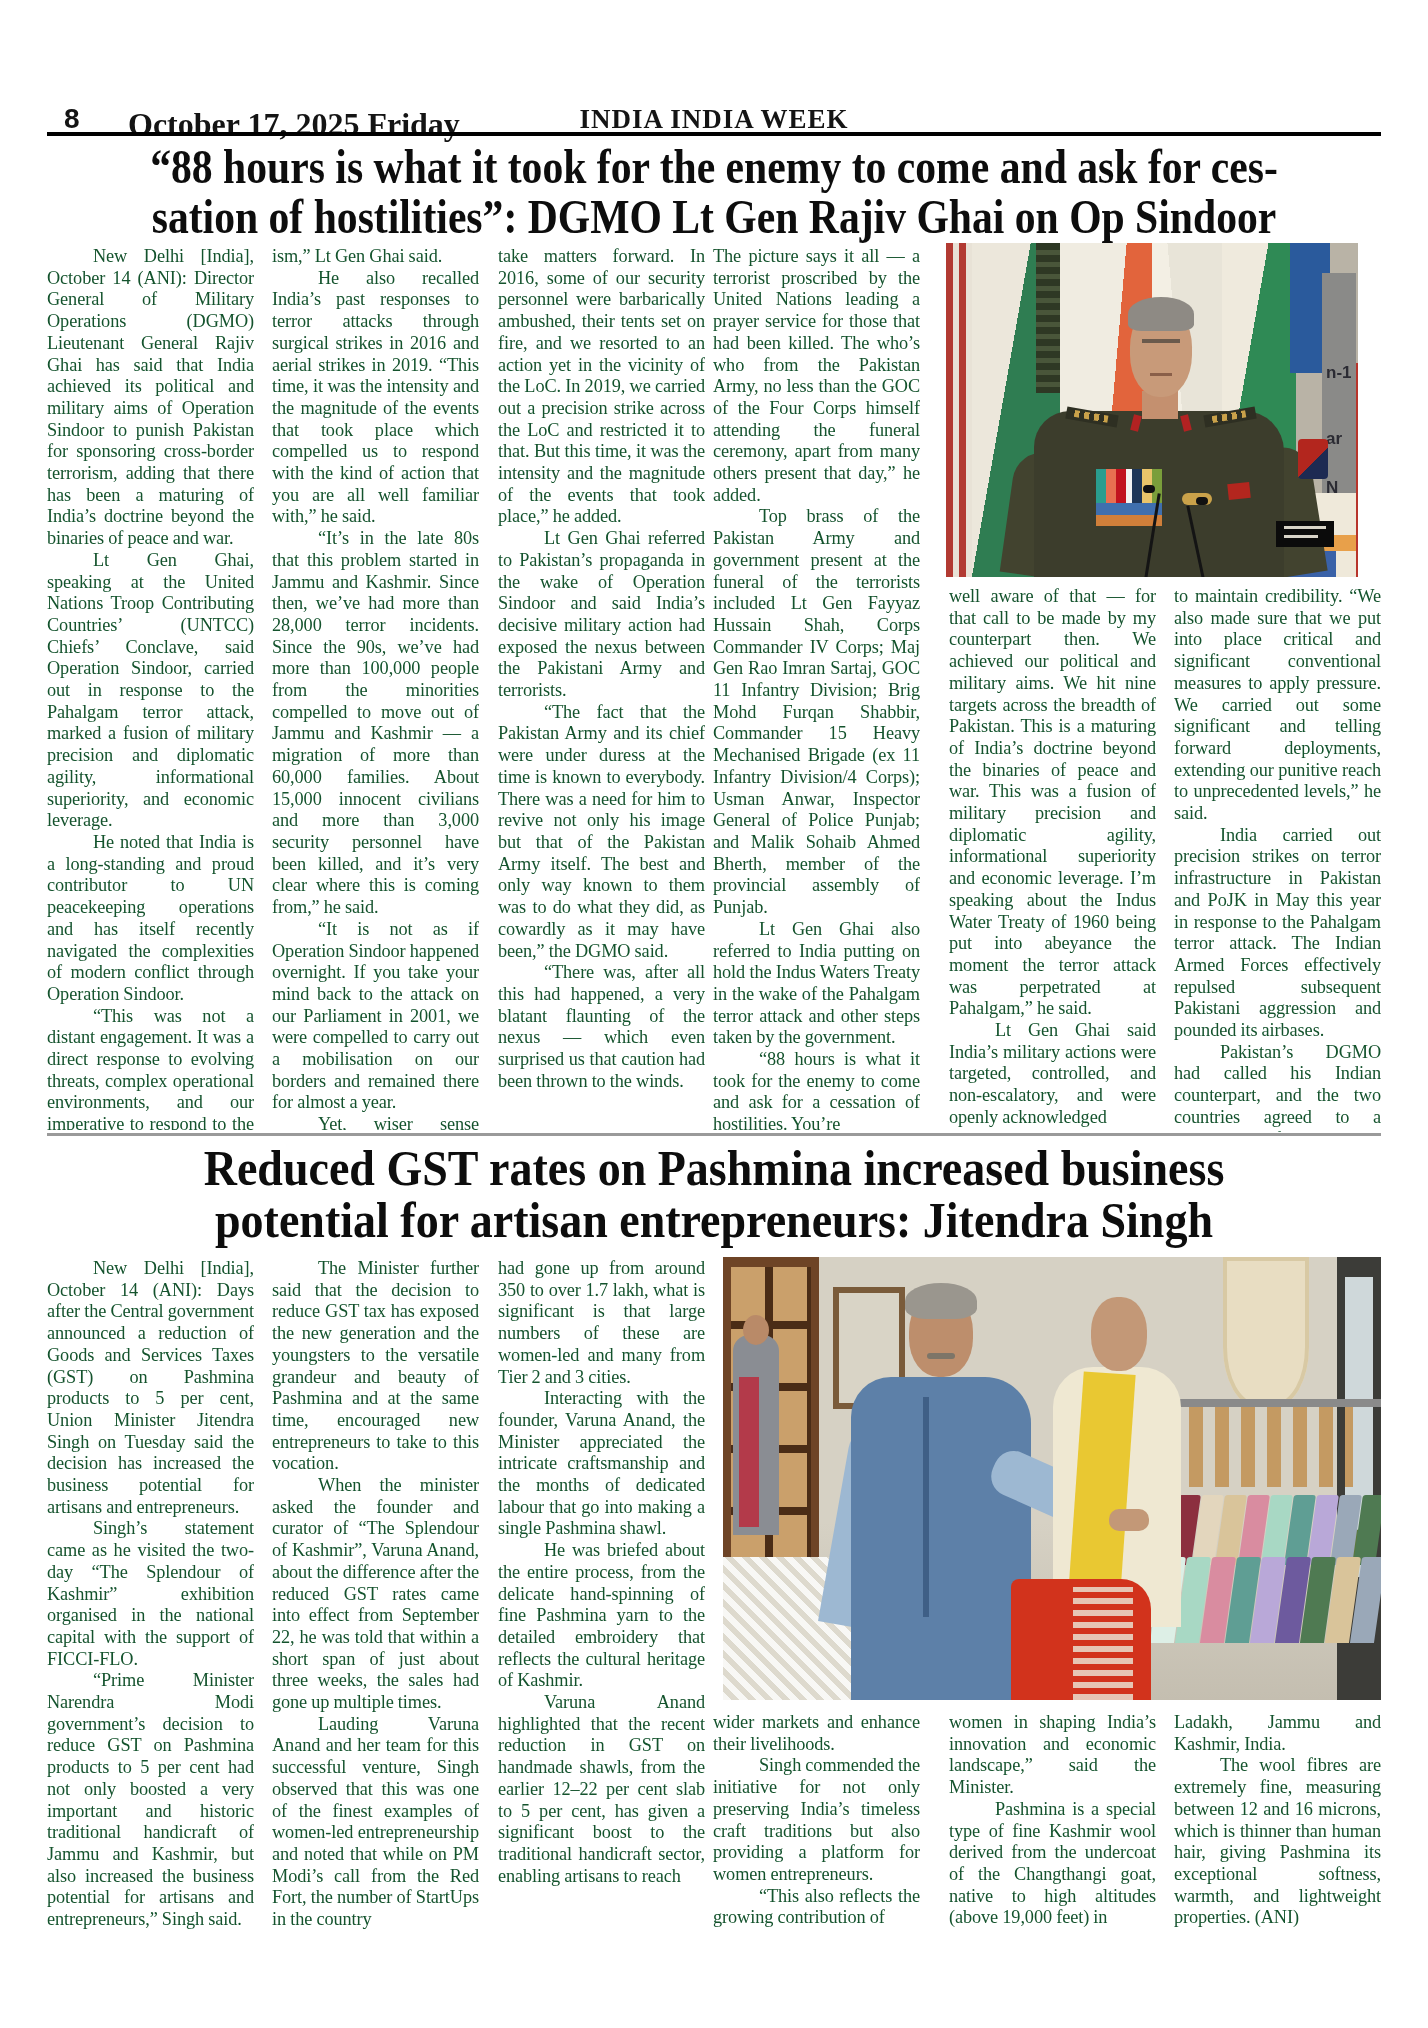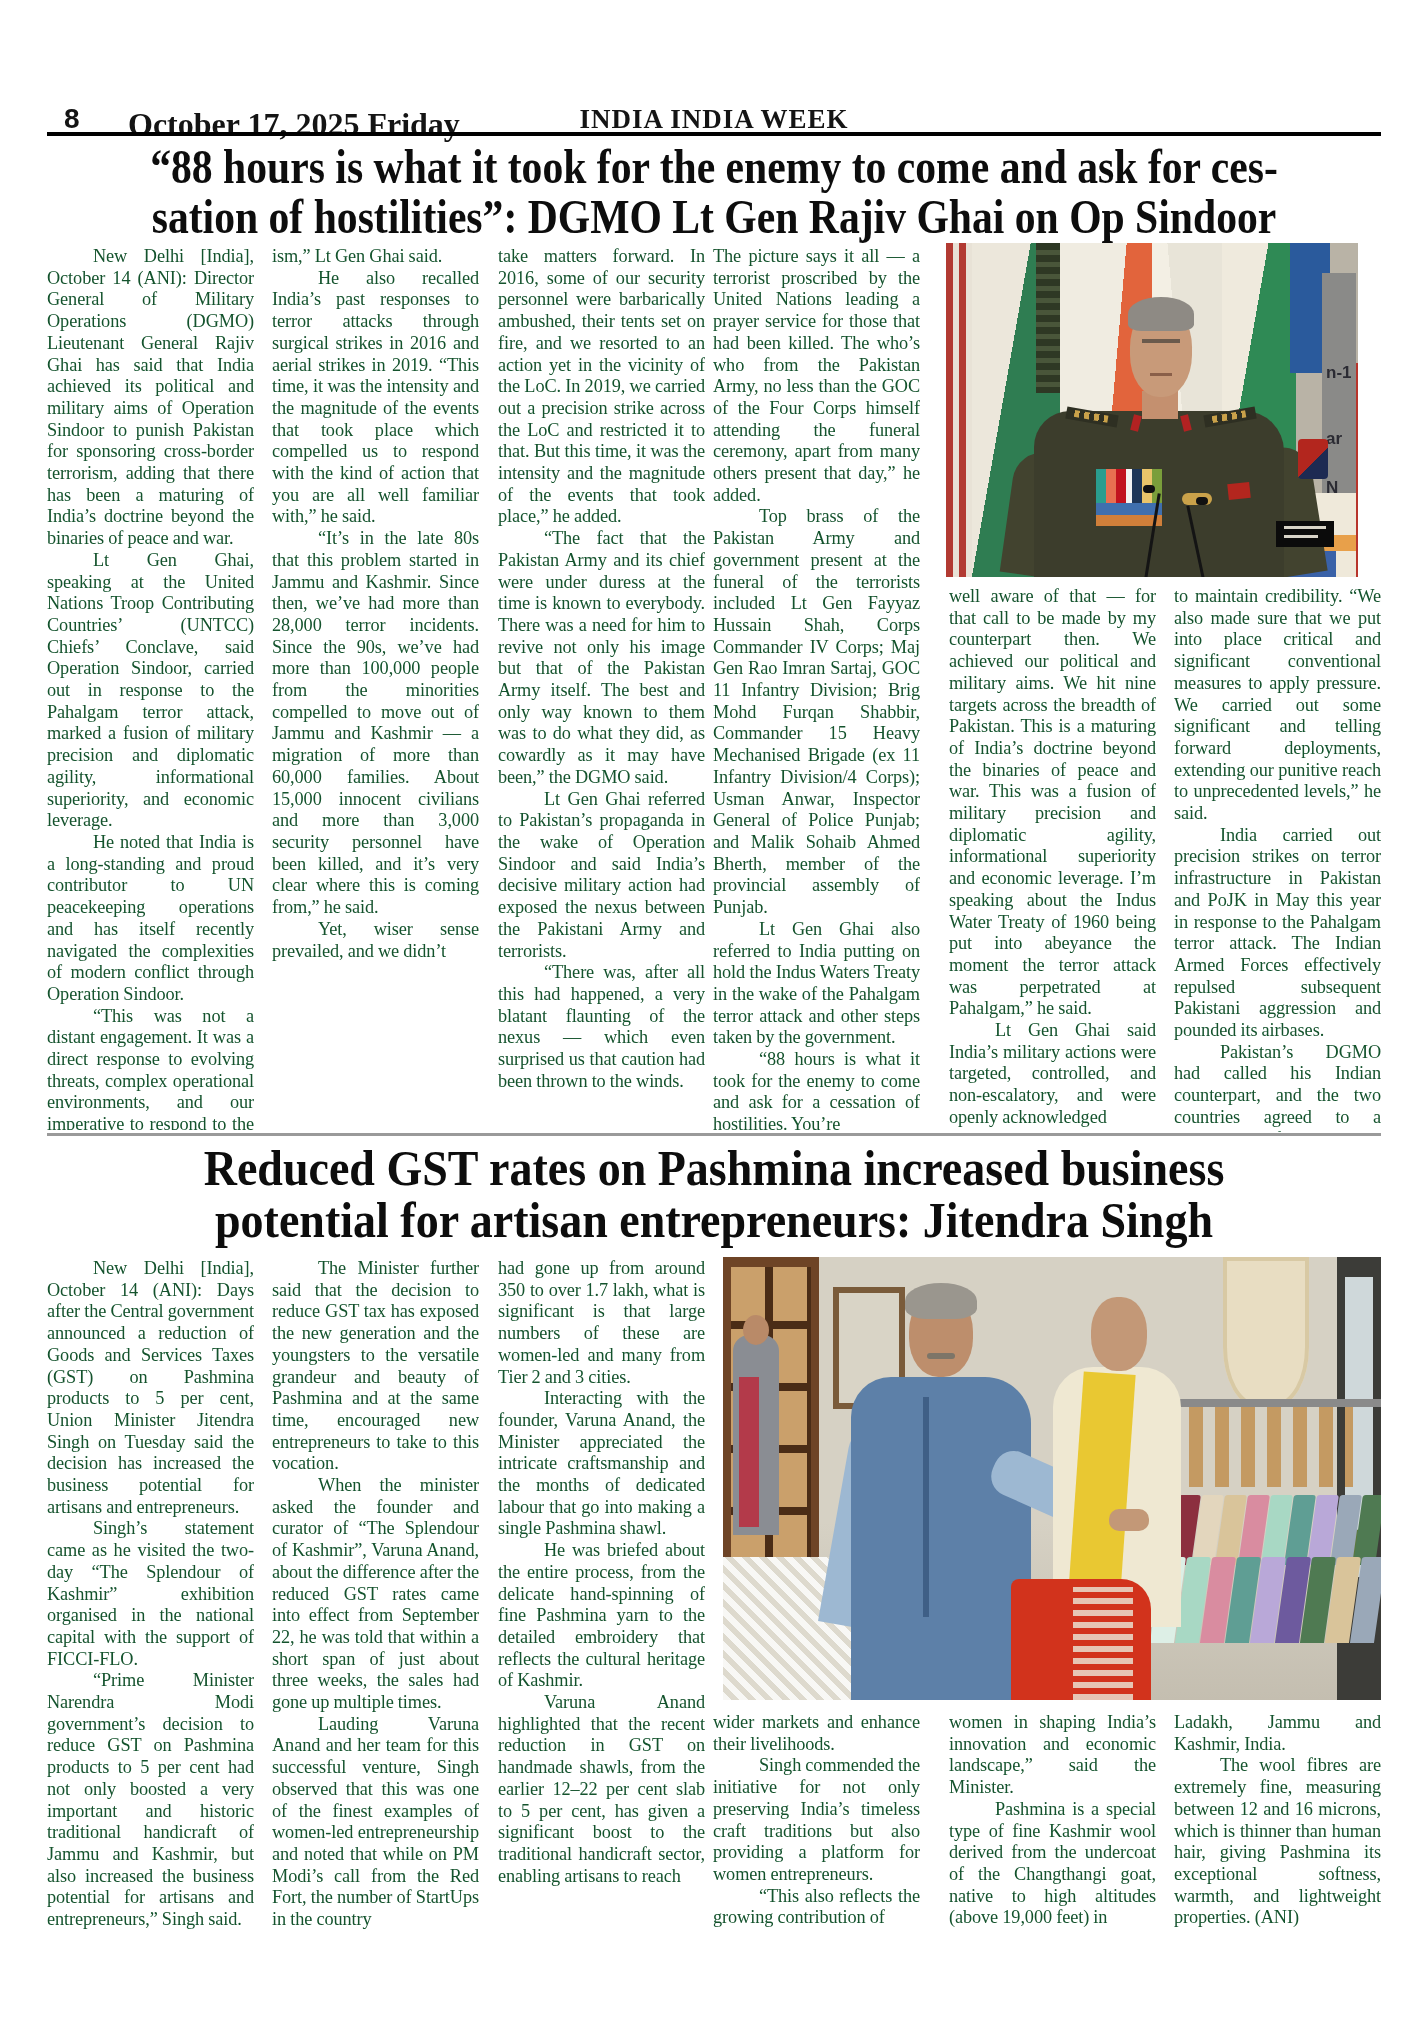--- a/index.html
+++ b/index.html
@@ -145,26 +145,27 @@
     <div class="col a1colA cx1">
         <p>New Delhi [India], October 14 (ANI): Director General of Military Operations (DGMO) Lieutenant General Rajiv Ghai has said that India achieved its political and military aims of Operation Sindoor to punish Pakistan for sponsoring cross-border terrorism, adding that there has been a maturing of India’s doctrine beyond the binaries of peace and war.</p>
         <p>Lt Gen Ghai, speaking at the United Nations Troop Contributing Countries’ (UNTCC) Chiefs’ Conclave, said Operation Sindoor, carried out in response to the Pahalgam terror attack, marked a fusion of military precision and diplomatic agility, informational superiority, and economic leverage.</p>
         <p>He noted that India is a long-standing and proud contributor to UN peacekeeping operations and has itself recently navigated the complexities of modern conflict through Operation Sindoor.</p>
         <p>“This was not a distant engagement. It was a direct response to evolving threats, complex operational environments, and our imperative to respond to the scourge of terror-</p>
       </div>
     <div class="col a1colA cx2 cont">
         <p>ism,” Lt Gen Ghai said.</p>
         <p>He also recalled India’s past responses to terror attacks through surgical strikes in 2016 and aerial strikes in 2019. “This time, it was the intensity and the magnitude of the events that took place which compelled us to respond with the kind of action that you are all well familiar with,” he said.</p>
         <p>“It’s in the late 80s that this problem started in Jammu and Kashmir. Since then, we’ve had more than 28,000 terror incidents. Since the 90s, we’ve had more than 100,000 people from the minorities compelled to move out of Jammu and Kashmir — a migration of more than 60,000 families. About 15,000 innocent civilians and more than 3,000 security personnel have been killed, and it’s very clear where this is coming from,” he said.</p>
+        <p>“It is not as if Operation Sindoor happened overnight. If you take your mind back to the attack on our Parliament in 2001, we were compelled to carry out a mobilisation on our borders and remained there for almost a year.</p>
         <p>Yet, wiser sense prevailed, and we didn’t</p>
       </div>
     <div class="col a1colA cx3 cont">
         <p>take matters forward. In 2016, some of our security personnel were barbarically ambushed, their tents set on fire, and we resorted to an action yet in the vicinity of the LoC. In 2019, we carried out a precision strike across the LoC and restricted it to that. But this time, it was the intensity and the magnitude of the events that took place,” he added.</p>
+        <p>Lt Gen Ghai referred to Pakistan’s propaganda in the wake of Operation Sindoor and said India’s decisive military action had exposed the nexus between the Pakistani Army and terrorists.</p>
         <p>“The fact that the Pakistan Army and its chief were under duress at the time is known to everybody. There was a need for him to revive not only his image but that of the Pakistan Army itself. The best and only way known to them was to do what they did, as cowardly as it may have been,” the DGMO said.</p>
-        <p>Lt Gen Ghai referred to Pakistan’s propaganda in the wake of Operation Sindoor and said India’s decisive military action had exposed the nexus between the Pakistani Army and terrorists.</p>
         <p>“There was, after all this had happened, a very blatant flaunting of the nexus — which even surprised us that caution had been thrown to the winds.</p>
       </div>
     <div class="col a1colA cx4 cont">
         <p>The picture says it all — a terrorist proscribed by the United Nations leading a prayer service for those that had been killed. The who’s who from the Pakistan Army, no less than the GOC of the Four Corps himself attending the funeral ceremony, apart from many others present that day,” he added.</p>
         <p>Top brass of the Pakistan Army and government present at the funeral of the terrorists included Lt Gen Fayyaz Hussain Shah, Corps Commander IV Corps; Maj Gen Rao Imran Sartaj, GOC 11 Infantry Division; Brig Mohd Furqan Shabbir, Commander 15 Heavy Mechanised Brigade (ex 11 Infantry Division/4 Corps); Usman Anwar, Inspector General of Police Punjab; and Malik Sohaib Ahmed Bherth, member of the provincial assembly of Punjab.</p>
         <p>Lt Gen Ghai also referred to India putting on hold the Indus Waters Treaty in the wake of the Pahalgam terror attack and other steps taken by the government.</p>
         <p>“88 hours is what it took for the enemy to come and ask for a cessation of hostilities. You’re</p>
       </div>
     <div class="col a1colB cx5 cont">
         <p>well aware of that — for that call to be made by my counterpart then. We achieved our political and military aims. We hit nine targets across the breadth of Pakistan. This is a maturing of India’s doctrine beyond the binaries of peace and war. This was a fusion of military precision and diplomatic agility, informational superiority and economic leverage. I’m speaking about the Indus Water Treaty of 1960 being put into abeyance the moment the terror attack was perpetrated at Pahalgam,” he said.</p>

